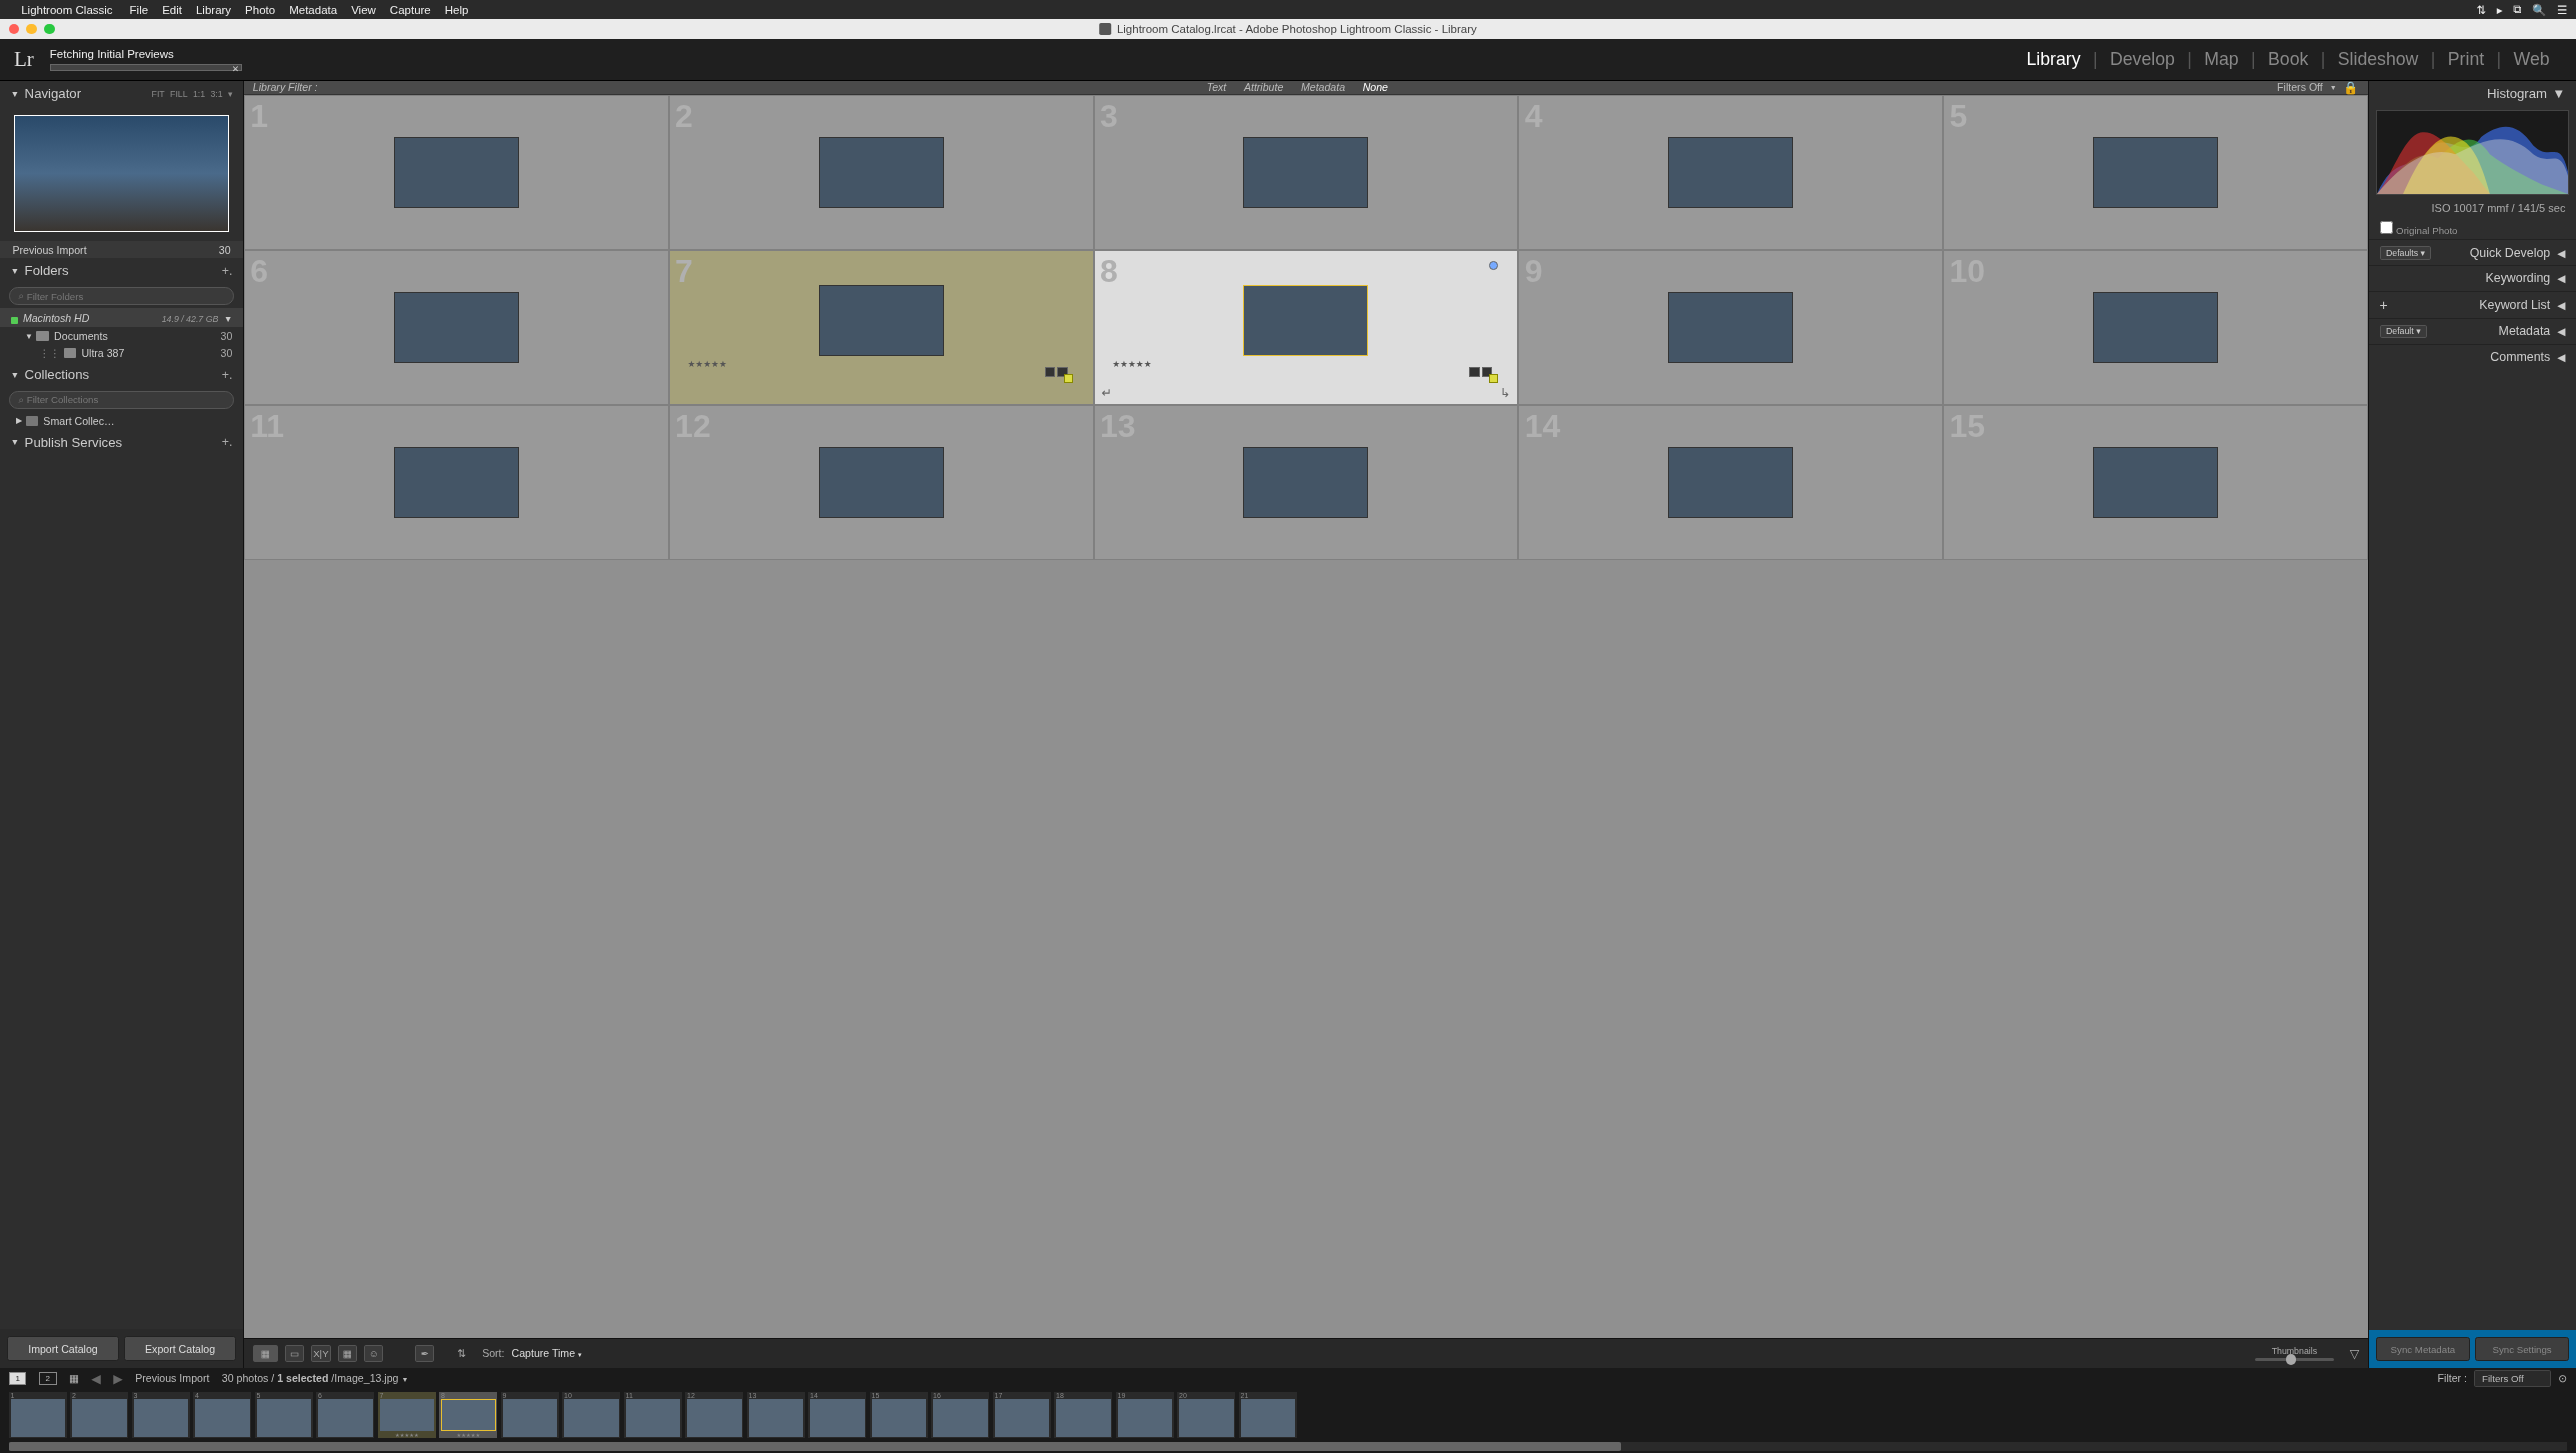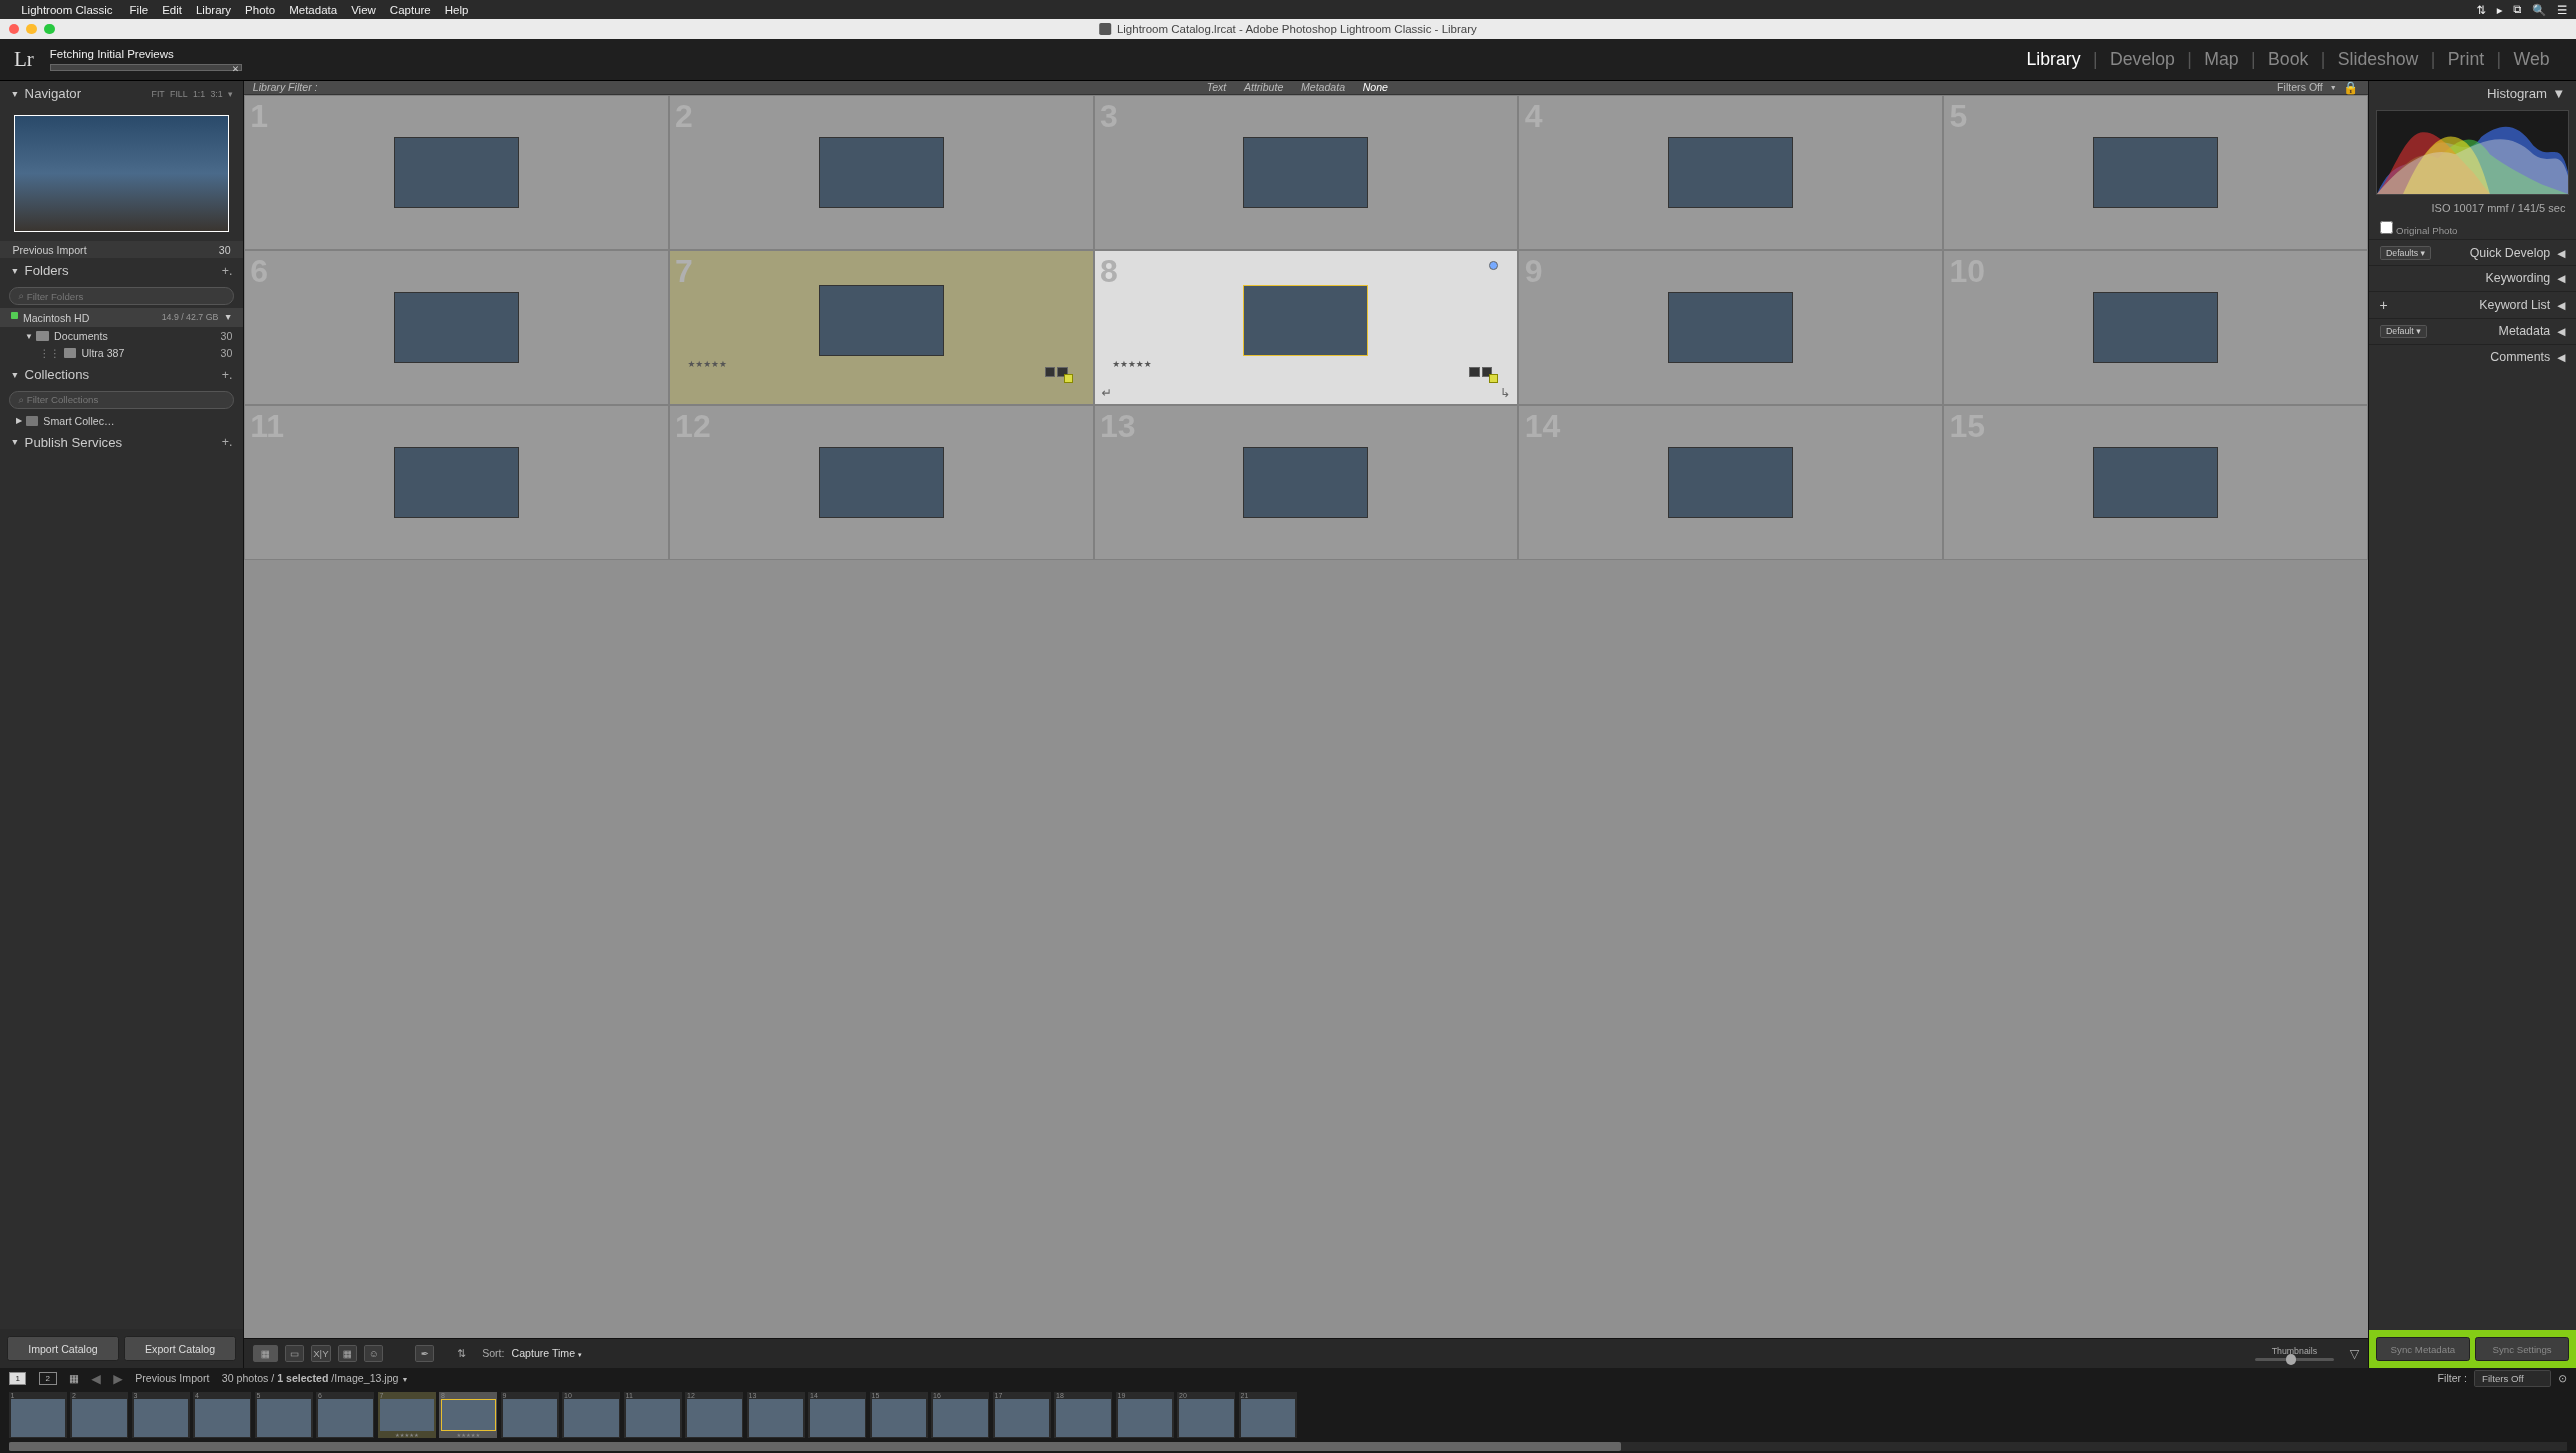--- a/index.html
+++ b/index.html
@@ -40,21 +40,21 @@
 .left-panel { width: 244px; background: #2e2e2e; display: flex; flex-direction: column; border-right: 0.9px solid #111; }
 .panel-header { display: flex; align-items: center; padding: 5.3px 10.6px; color: #ccc; font-size: 13.2px; cursor: pointer; }
 .panel-header .arrow { margin-right: 5.3px; font-size: 8.8px; }
 .panel-header .extras { margin-left: auto; font-size: 8.8px; color: #888; display: flex; gap: 5.3px; }
 .panel-header .plus { margin-left: auto; color: #aaa; font-size: 12.4px; }
 .nav-preview { padding: 8.8px 14px; }
 .nav-preview .thumb { width: 100%; height: 117px; border: 0.9px solid #fff; background: linear-gradient(to bottom, #2a4a6a, #4a6a8a 50%, #3a3530); }
 .prev-import-row { display: flex; padding: 2.6px 12.4px; color: #ccc; font-size: 10.6px; background: #383838; }
 .prev-import-row .count { margin-left: auto; }
 .filter-input { margin: 3.5px 8.8px; height: 17.7px; background: #3a3a3a; border: 0.9px solid #555; border-radius: 8.8px; padding: 0 8.8px; color: #777; font-size: 9.7px; display: flex; align-items: center; }
-.drive-row { display: flex; align-items: flex-start; padding: 3.5px 10.6px; background: #3f3f3f; font-size: 10.6px; }
+.drive-row { display: flex; align-items: flex-end; padding: 3.5px 10.6px; background: #3f3f3f; font-size: 10.6px; font-style: italic; }
 .drive-row .light { width: 7px; height: 7px; background: #5c5; border-radius: 0.9px; margin-right: 5.3px; }
 .drive-row .size { margin-left: auto; font-size: 8.8px; color: #999; }
 .drive-row .chev { margin-left: 5.3px; font-size: 8.8px; }
 .folder-row { display: flex; align-items: center; padding: 2.6px 10.6px 2.6px 25px; font-size: 10.6px; color: #ccc; }
 .folder-row.sub { padding-left: 39px; }
 .folder-row .arrow { margin-right: 3.5px; font-size: 8px; }
 .folder-row .icon { width: 12.4px; height: 9.7px; background: #888; border-radius: 0.9px; margin-right: 5.3px; }
 .folder-row .count { margin-left: auto; color: #aaa; }
 .panel-btns { display: flex; gap: 5.3px; padding: 7px; background: #2a2a2a; margin-top: auto; }
 .panel-btn { flex: 1; background: #4a4a4a; border: 0.9px solid #222; color: #ddd; padding: 5.3px 3.5px; font-size: 10.6px; border-radius: 2.6px; text-align: center; cursor: pointer; }
@@ -100,21 +100,21 @@
 .histogram { margin: 3.5px 7px; height: 85px; background: #1a1a1a; border: 0.9px solid #444; position: relative; overflow: hidden; }
 .histogram svg { width: 100%; height: 100%; }
 .histo-info { display: flex; justify-content: flex-end; padding: 3.5px 10.6px; font-size: 11px; color: #aaa; }
 .orig-photo { padding: 3.5px 10.6px; font-size: 9.7px; color: #999; }
 .orig-photo input { margin-right: 3.5px; }
 .rp-section { display: flex; align-items: center; padding: 5.3px 10.6px; border-top: 0.9px solid #222; font-size: 12.4px; color: #ccc; cursor: pointer; }
 .rp-section .dd { background: #3a3a3a; border: 0.9px solid #555; padding: 0.9px 5.3px; font-size: 8.8px; border-radius: 1.8px; margin-right: auto; }
 .rp-section .lbl { margin-left: auto; }
 .rp-section .arrow { margin-left: 7px; font-size: 10.6px; }
 .rp-section .plus { margin-right: auto; font-size: 14px; }
-.sync-btns { display: flex; gap: 5.3px; padding: 7px; margin-top: auto; background: #84cc16; }
+.sync-btns { display: flex; gap: 5.3px; padding: 7px; margin-top: auto; background: #0369a1; }
 .sync-btn { flex: 1; background: #3e3e3e; border: 0.9px solid #222; color: #888; padding: 5.3px 1.8px; font-size: 9.7px; border-radius: 2.6px; text-align: center; cursor: pointer; }
 
 
 .filmstrip { height: 85px; background: #1a1a1a; display: flex; flex-direction: column; }
 .fs-info { height: 21px; display: flex; align-items: center; padding: 0 8.8px; color: #bbb; font-size: 10.6px; gap: 12.4px; }
 .fs-info .mon { width: 17.7px; height: 12.4px; border: 0.9px solid #888; display: flex; align-items: center; justify-content: center; font-size: 8px; }
 .fs-info .mon.active { background: #ddd; color: #222; }
 .fs-info .arrow { font-size: 12.4px; color: #666; cursor: pointer; }
 .fs-info .filter-r { margin-left: auto; display: flex; align-items: center; gap: 7px; }
 .fs-info .filter-dd { background: #2a2a2a; border: 0.9px solid #444; padding: 1.8px 26.5px 1.8px 7px; border-radius: 1.8px; font-size: 9.7px; }

